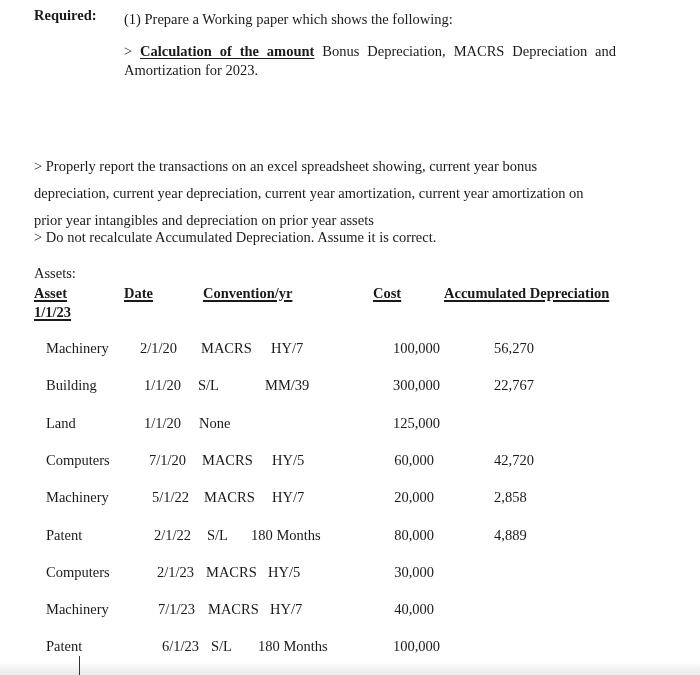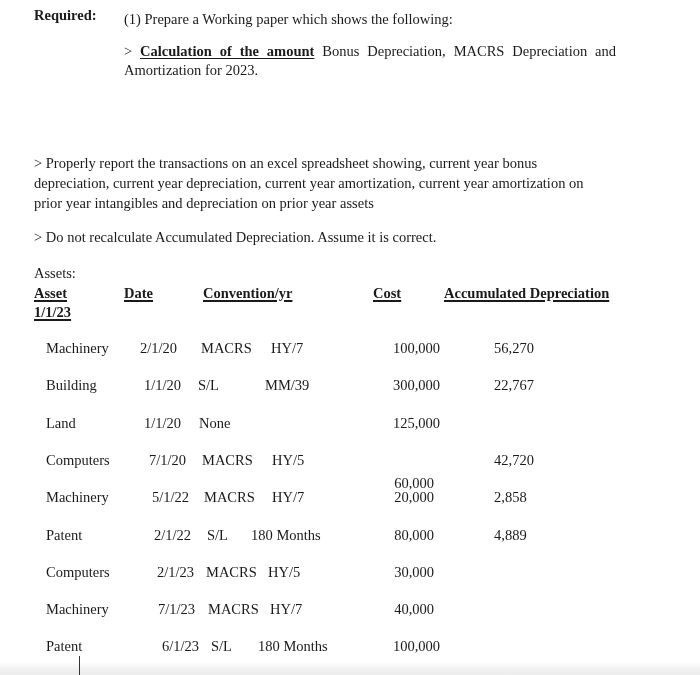--- a/index.html
+++ b/index.html
@@ -31,21 +31,21 @@
     line-height: 19px;
     text-align: justify;
   }
   #bullet-block p { margin: 0; }
 
   #para-report {
     position: absolute;
     left: 34px;
     top: 153px;
     width: 580px;
-    line-height: 20px;
+    line-height: 27px;
   }
   #para-report p { margin: 0; }
 
   #para-recalc { left: 34px; top: 230px; text-align: center; }
 
   #assets-label { left: 34px; top: 266px; }
 
   .hdr { font-weight: bold; text-decoration: underline; text-underline-offset: 2px; text-decoration-thickness: 1.5px; top: 286px; }
   #hdr-asset { left: 34px; }
   #hdr-asset-date { left: 34px; top: 305px; }
@@ -131,21 +131,21 @@
     <span class="cell" style="top:416px;left:259px"></span>
     <span class="cell c-cost" style="top:416px">125,000</span>
     <span class="cell c-accdep" style="top:416px"></span>
   </div>
 
   <div>
     <span class="cell c-asset" style="top:453px">Computers</span>
     <span class="cell" style="top:453px;left:137px">7/1/20</span>
     <span class="cell" style="top:453px;left:190px">MACRS</span>
     <span class="cell" style="top:453px;left:260px">HY/5</span>
-    <span class="cell" style="top:476px;right:266px">60,000</span>
+    <span class="cell" style="top:453px;right:266px">60,000</span>
     <span class="cell c-accdep" style="top:453px">42,720</span>
   </div>
 
   <div>
     <span class="cell c-asset" style="top:490px">Machinery</span>
     <span class="cell" style="top:490px;left:140px">5/1/22</span>
     <span class="cell" style="top:490px;left:192px">MACRS</span>
     <span class="cell" style="top:490px;left:260px">HY/7</span>
     <span class="cell" style="top:490px;right:266px">20,000</span>
     <span class="cell c-accdep" style="top:490px">2,858</span>

